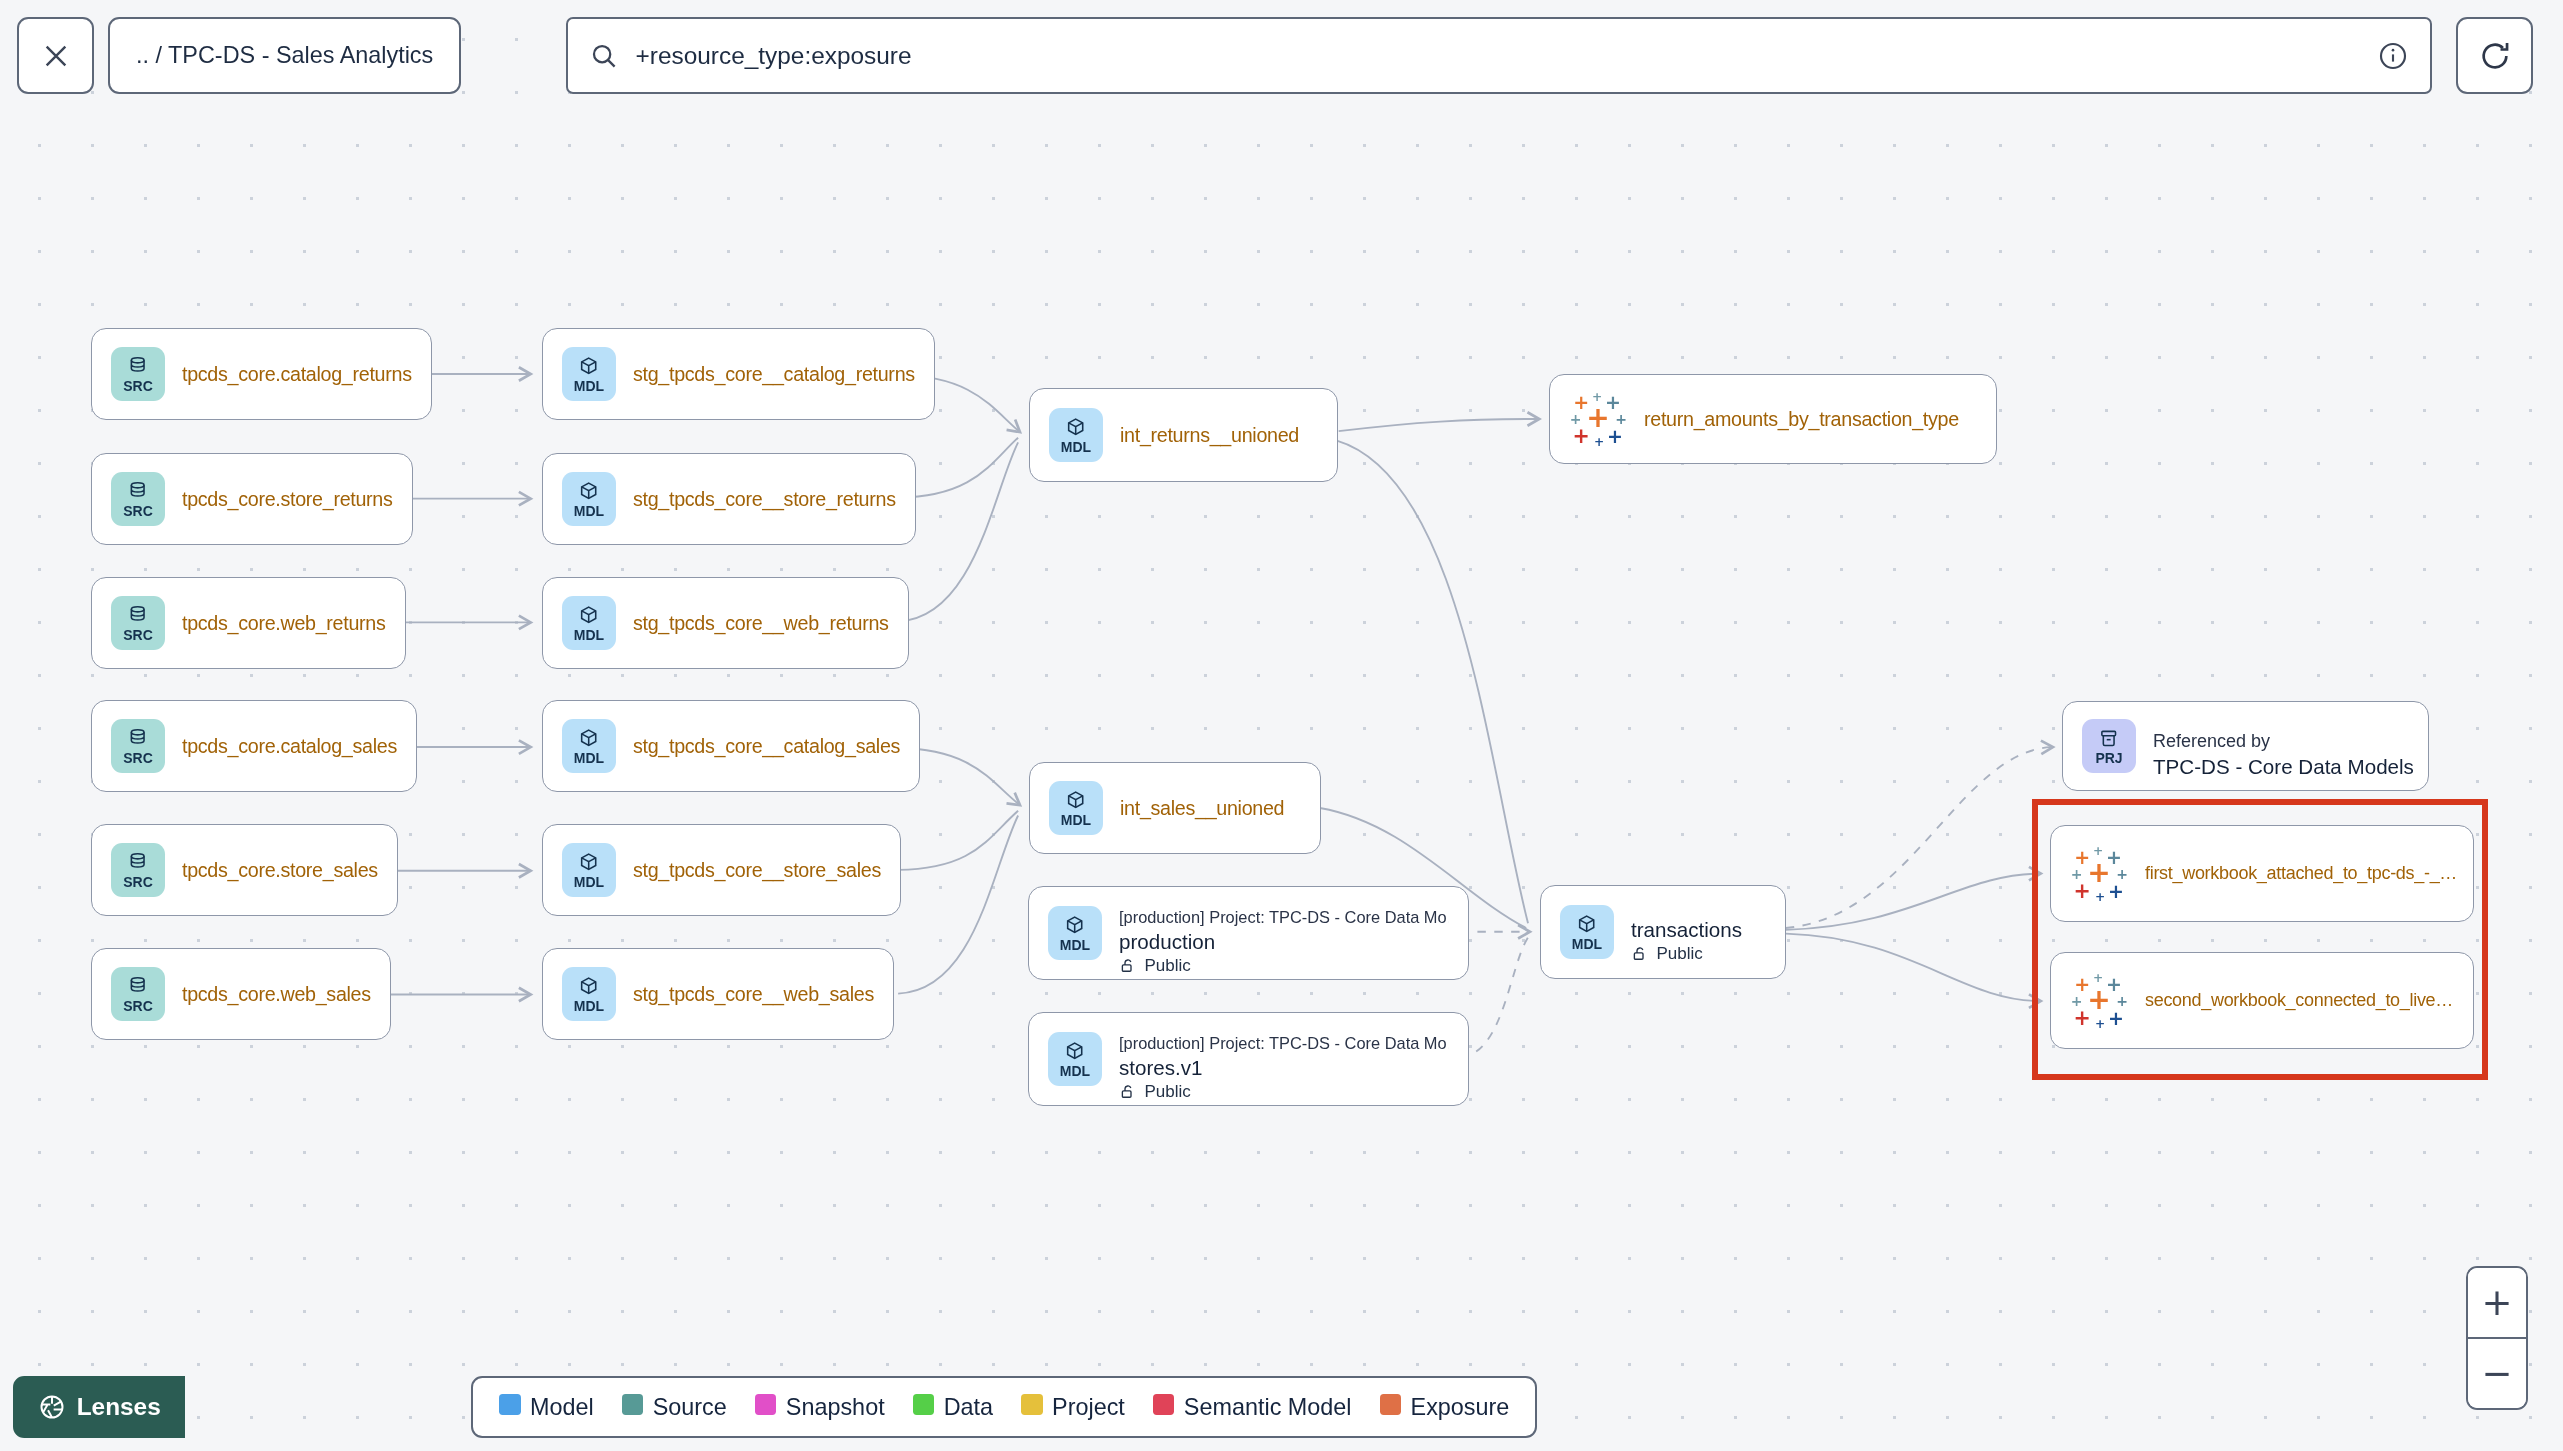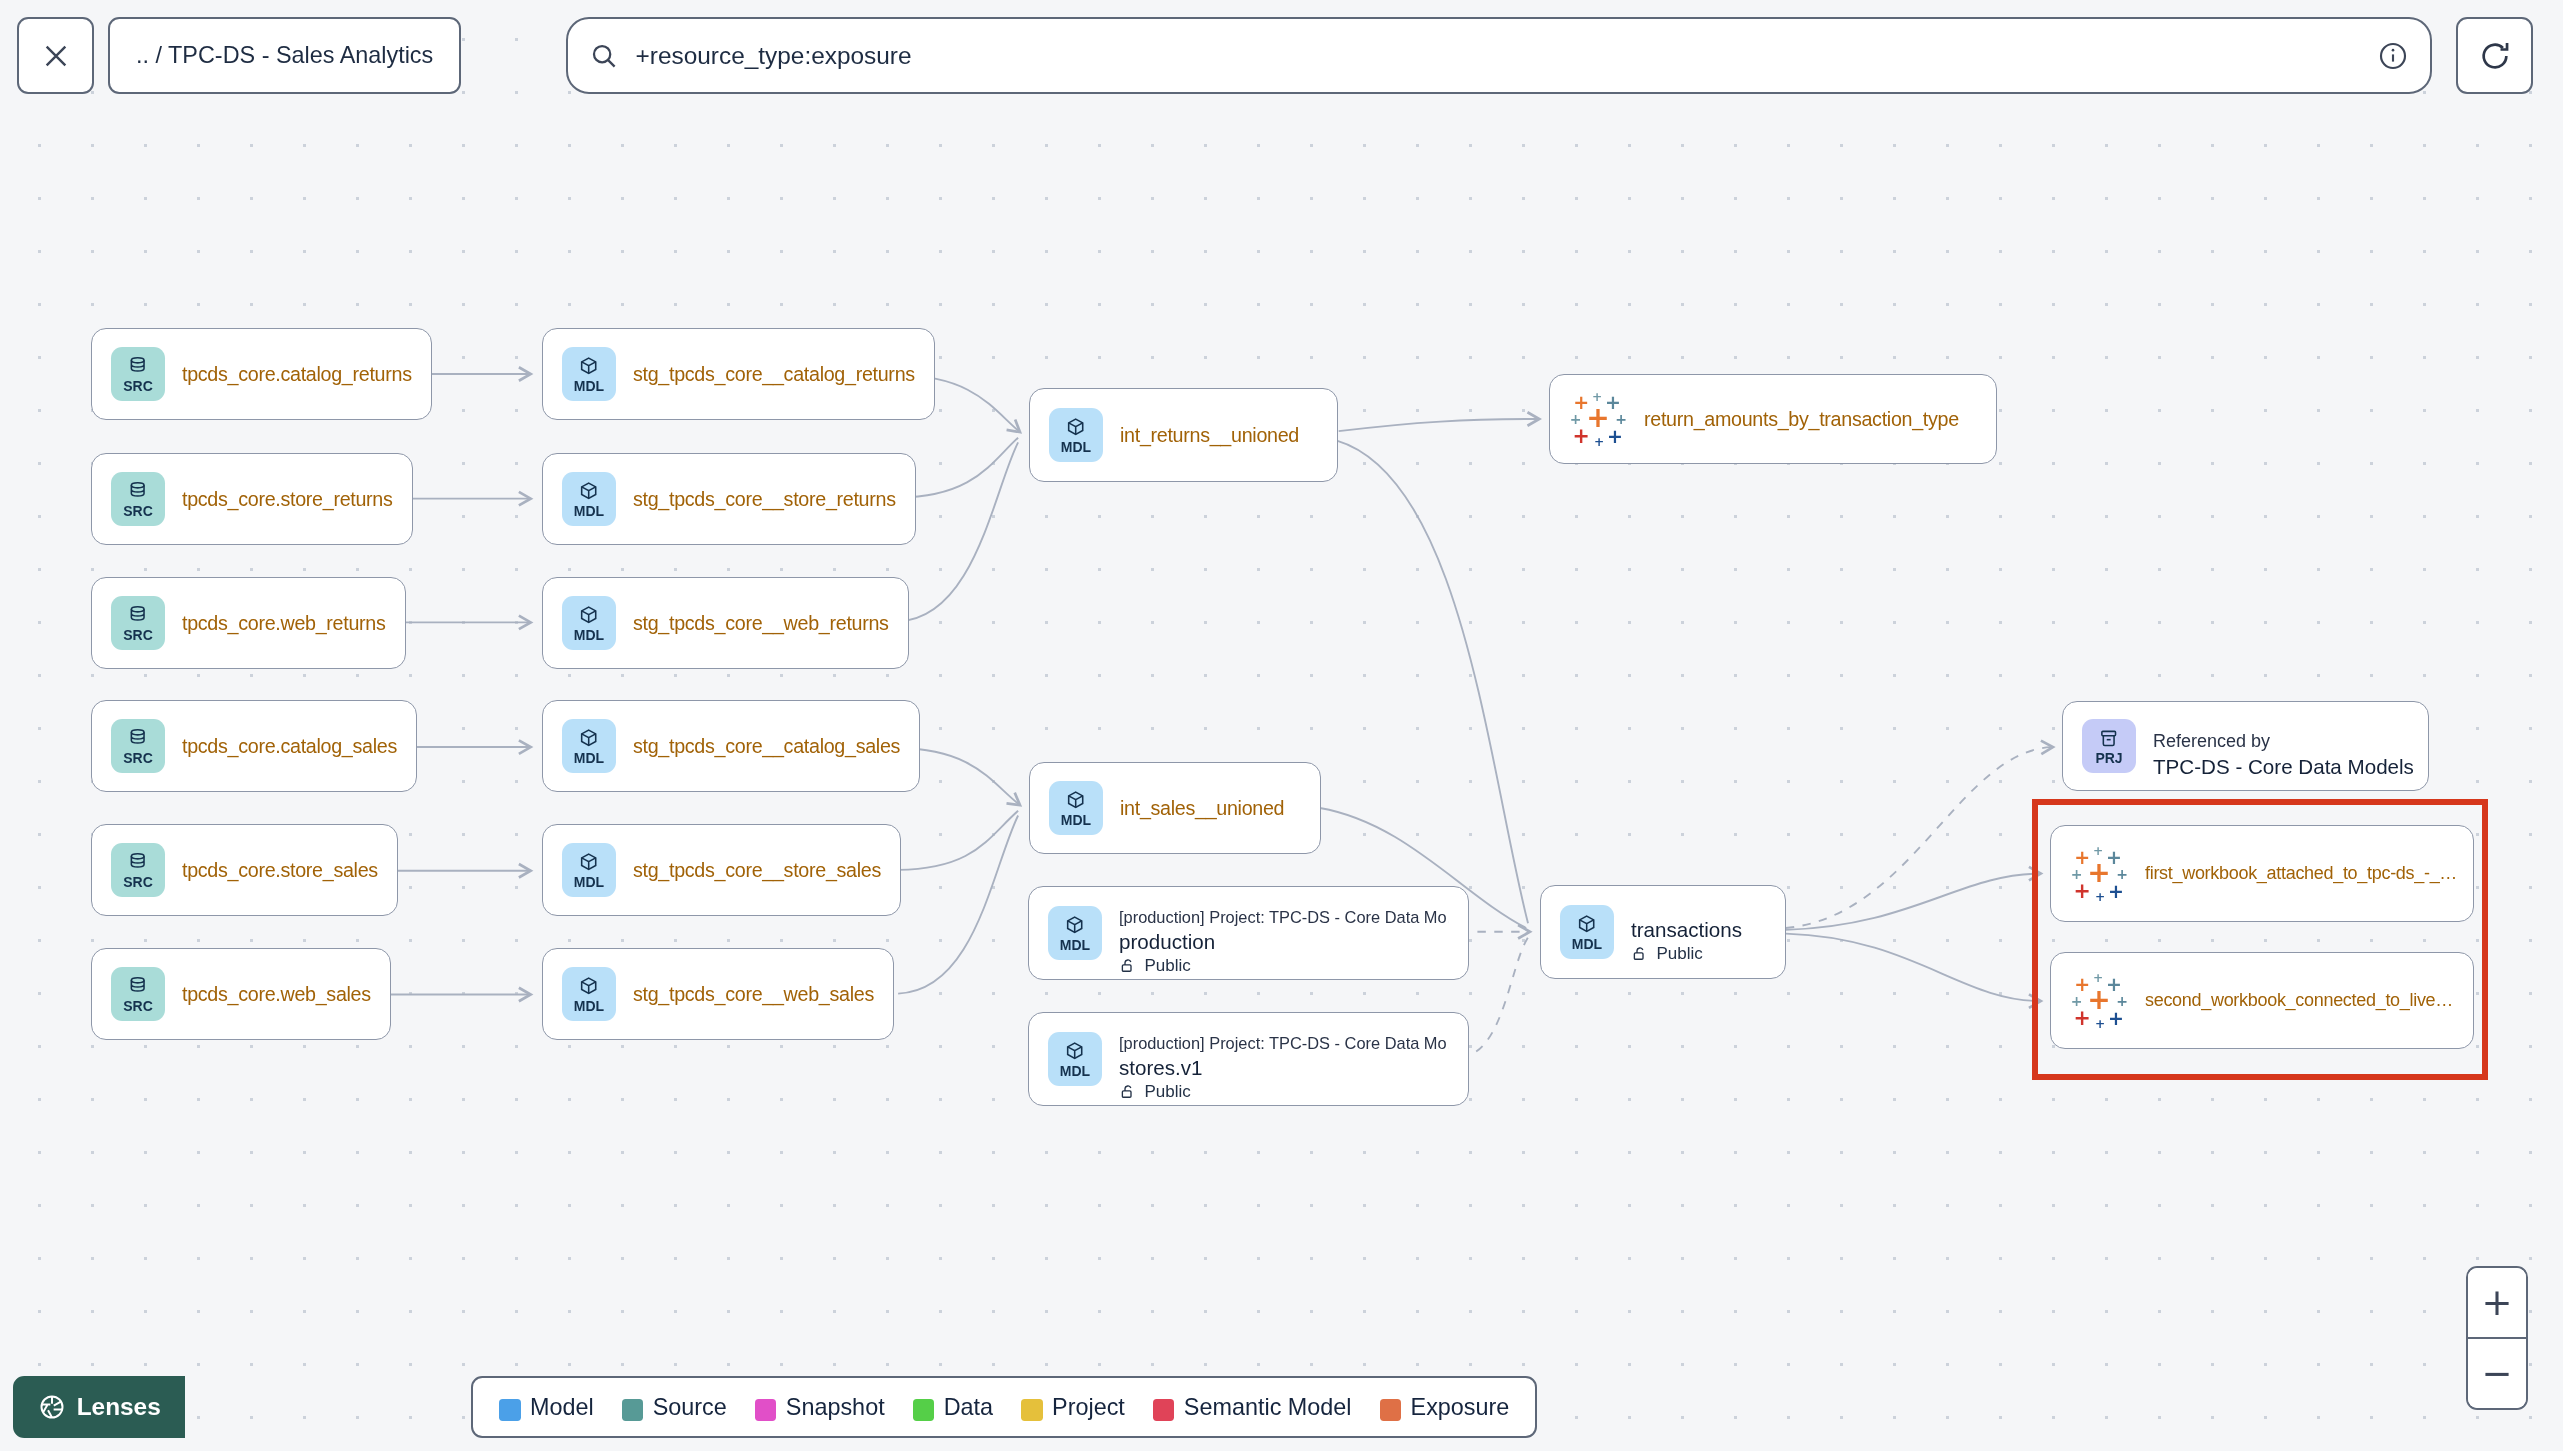--- a/index.html
+++ b/index.html
@@ -19,21 +19,21 @@
     display:flex;align-items:center;justify-content:center;cursor:pointer;
   }
   .chip{
     position:absolute;box-sizing:border-box;background:#fff;
     border:2.3px solid #5d6778;border-radius:11.2px;
     display:flex;align-items:center;padding:0 26px;
     font-size:23.4px;color:#1e2c42;white-space:nowrap;
   }
   .searchbar{
     position:absolute;box-sizing:border-box;background:#fff;
-    border:2.3px solid #5d6778;border-radius:23px;
+    border:2.3px solid #5d6778;border-radius:7px;
     display:flex;align-items:center;padding:0 20.6px;gap:15px;
   }
   .searchbar input{
     flex:1;border:none;outline:none;font-family:inherit;
     font-size:24.4px;color:#1e2c42;background:transparent;
   }
   .icon{display:inline-flex;align-items:center;justify-content:center;flex:none;}
   
   .node{
     position:absolute;box-sizing:border-box;background:#fff;
@@ -78,21 +78,21 @@
     box-sizing:border-box;height:62px;background:#fff;
     border:2.3px solid #5d6778;border-left:none;border-radius:0 11.2px 11.2px 0;
     display:flex;align-items:center;gap:13px;padding:0 22.5px;
     font-size:24.4px;color:#1e2c42;cursor:pointer;white-space:nowrap;
   }
   .legend{
     position:absolute;left:471px;top:1376px;height:62px;box-sizing:border-box;
     background:#fff;border:2.3px solid #5d6778;border-radius:11.2px;
     display:flex;align-items:center;gap:28px;padding:0 26px;z-index:4;
   }
-  .litem{display:flex;align-items:flex-end;gap:9.4px;font-size:23.4px;color:#16253e;white-space:nowrap;}
+  .litem{display:flex;align-items:flex-start;gap:9.4px;font-size:23.4px;color:#16253e;white-space:nowrap;}
   .sw{width:21.6px;height:21.6px;border-radius:3.7px;flex:none;}
   
   .zoomctl{
     position:absolute;left:2466px;top:1266px;width:62px;height:144px;box-sizing:border-box;
     background:#fff;border:2.3px solid #5d6778;border-radius:11.2px;
     display:flex;flex-direction:column;z-index:4;overflow:hidden;
   }
   .zoomctl .zb{
     flex:1;display:flex;align-items:center;justify-content:center;
     font-size:37px;color:#3c4557;cursor:pointer;background:#fff;border:none;

